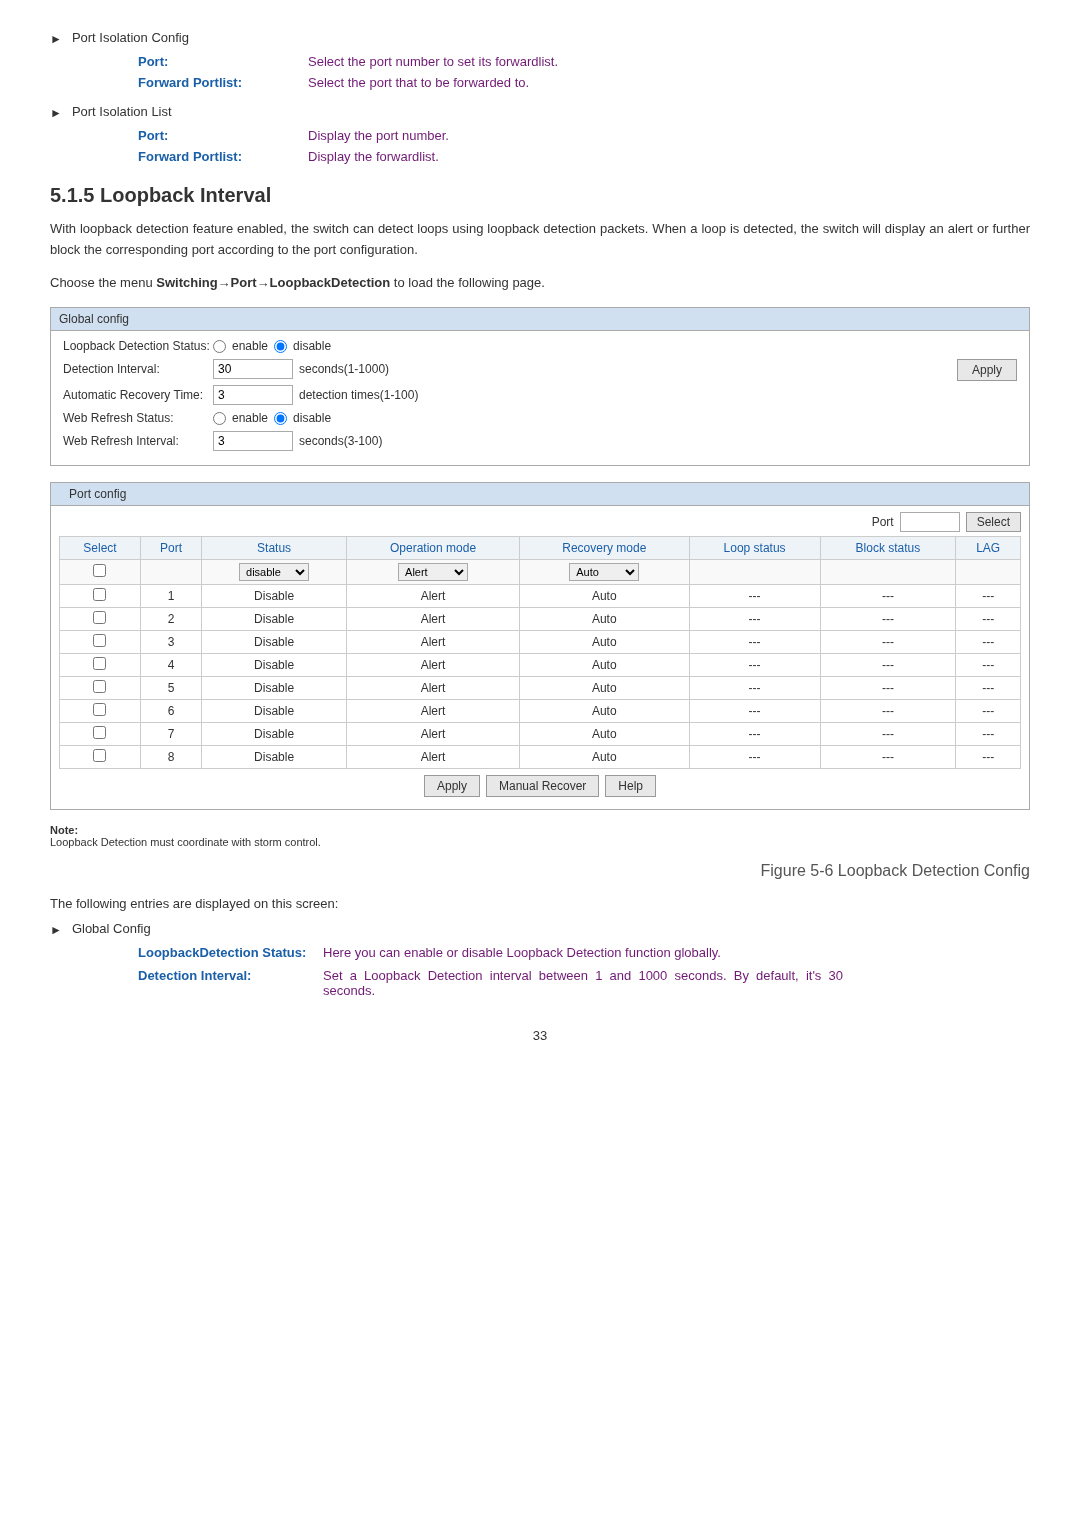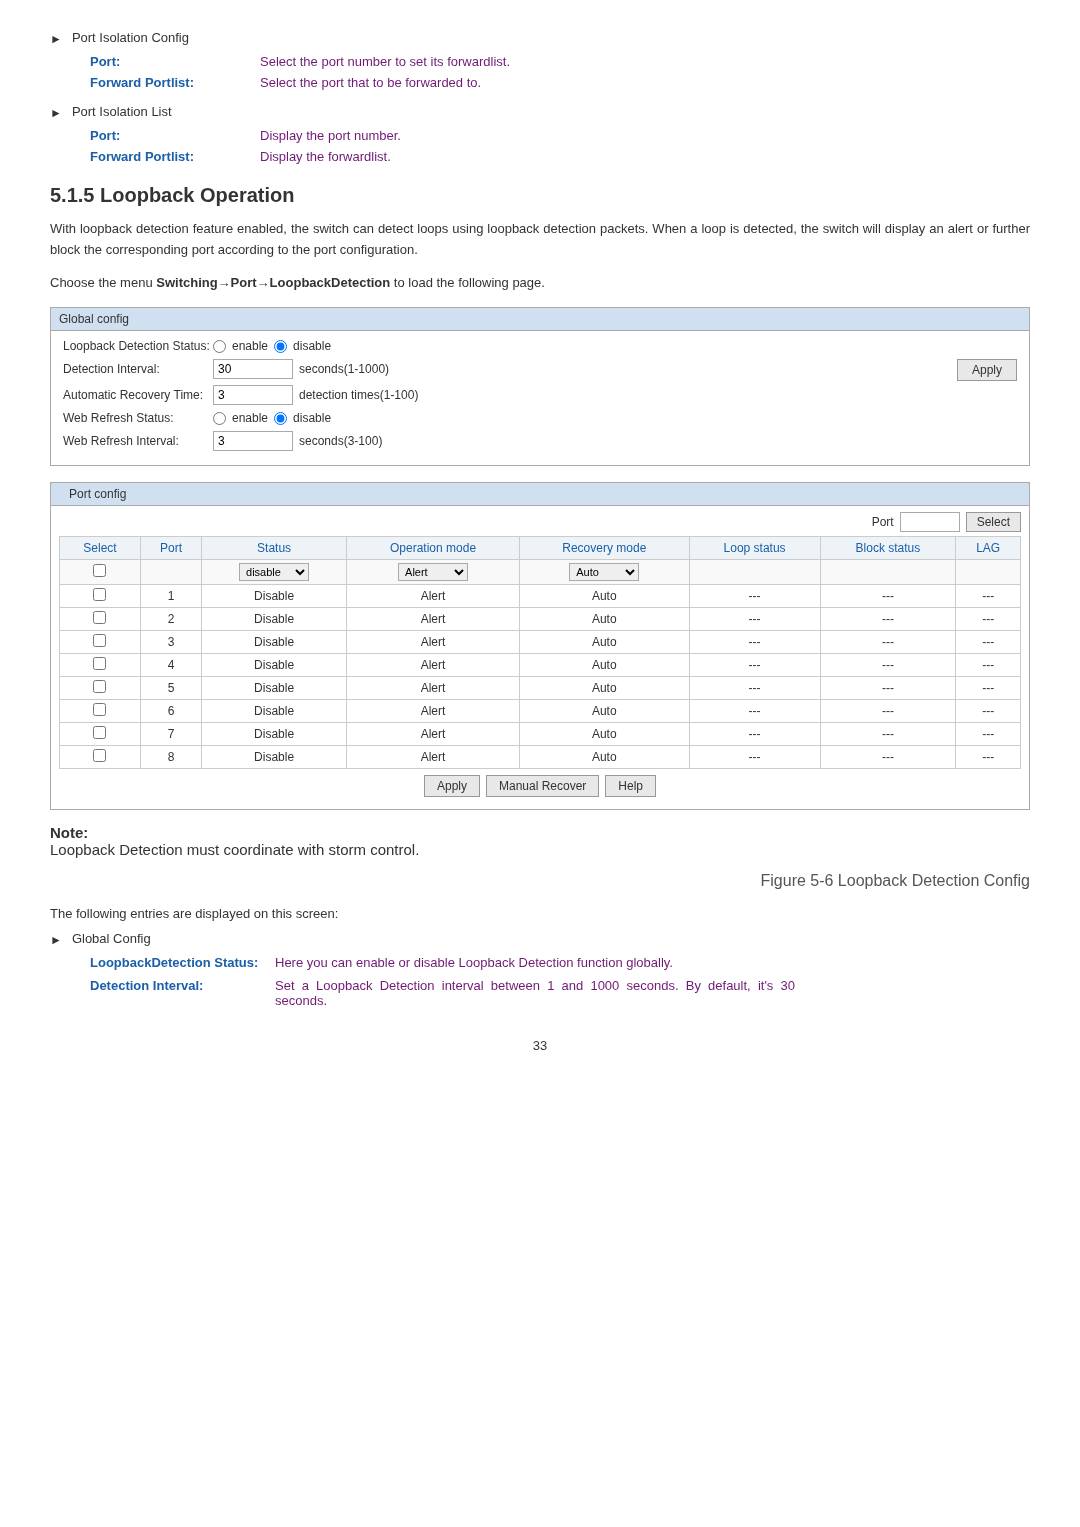--- a/index.html
+++ b/index.html
@@ -33,20 +33,21 @@
     }
     .def-row {
       display: flex;
       margin-bottom: 6px;
     }
     .def-label {
       font-weight: bold;
       color: #1a5fa8;
       min-width: 160px;
       margin-right: 10px;
+      margin-left: 48px;
     }
     .def-value {
       color: #701a75;
     }
     h2 {
       font-size: 20px;
       font-weight: bold;
       margin: 20px 0 12px 0;
       color: #333;
     }
@@ -196,21 +197,21 @@
     .action-btn {
       background: #e8e8e8;
       border: 1px solid #999;
       padding: 3px 12px;
       font-size: 12px;
       cursor: pointer;
       color: #333;
     }
     .note-box {
       margin-top: 6px;
-      font-size: 15px;
+      font-size: 11px;
       color: #333;
       padding: 4px 0;
     }
     .note-box .note-title {
       font-weight: bold;
     }
     .figure-caption {
       text-align: right;
       font-size: 16px;
       color: #555;
@@ -255,21 +256,21 @@
   <div class="def-row">
     <span class="def-label">Port:</span>
     <span class="def-value">Display the port number.</span>
   </div>
   <div class="def-row">
     <span class="def-label">Forward Portlist:</span>
     <span class="def-value">Display the forwardlist.</span>
   </div>
 </div>
 
-<h2>5.1.5 Loopback Operation</h2>
+<h2>5.1.5 Loopback Interval</h2>
 
 <p class="description">With loopback detection feature enabled, the switch can detect loops using loopback detection packets. When a loop is detected, the switch will display an alert or further block the corresponding port according to the port configuration.</p>
 
 <p class="menu-path">
   <span>Choose the menu </span><strong>Switching→Port→LoopbackDetection</strong><span> to load the following page.</span>
 </p>
 
 <div class="config-box">
   <div class="config-box-header">Global config</div>
   <div class="config-box-body">

